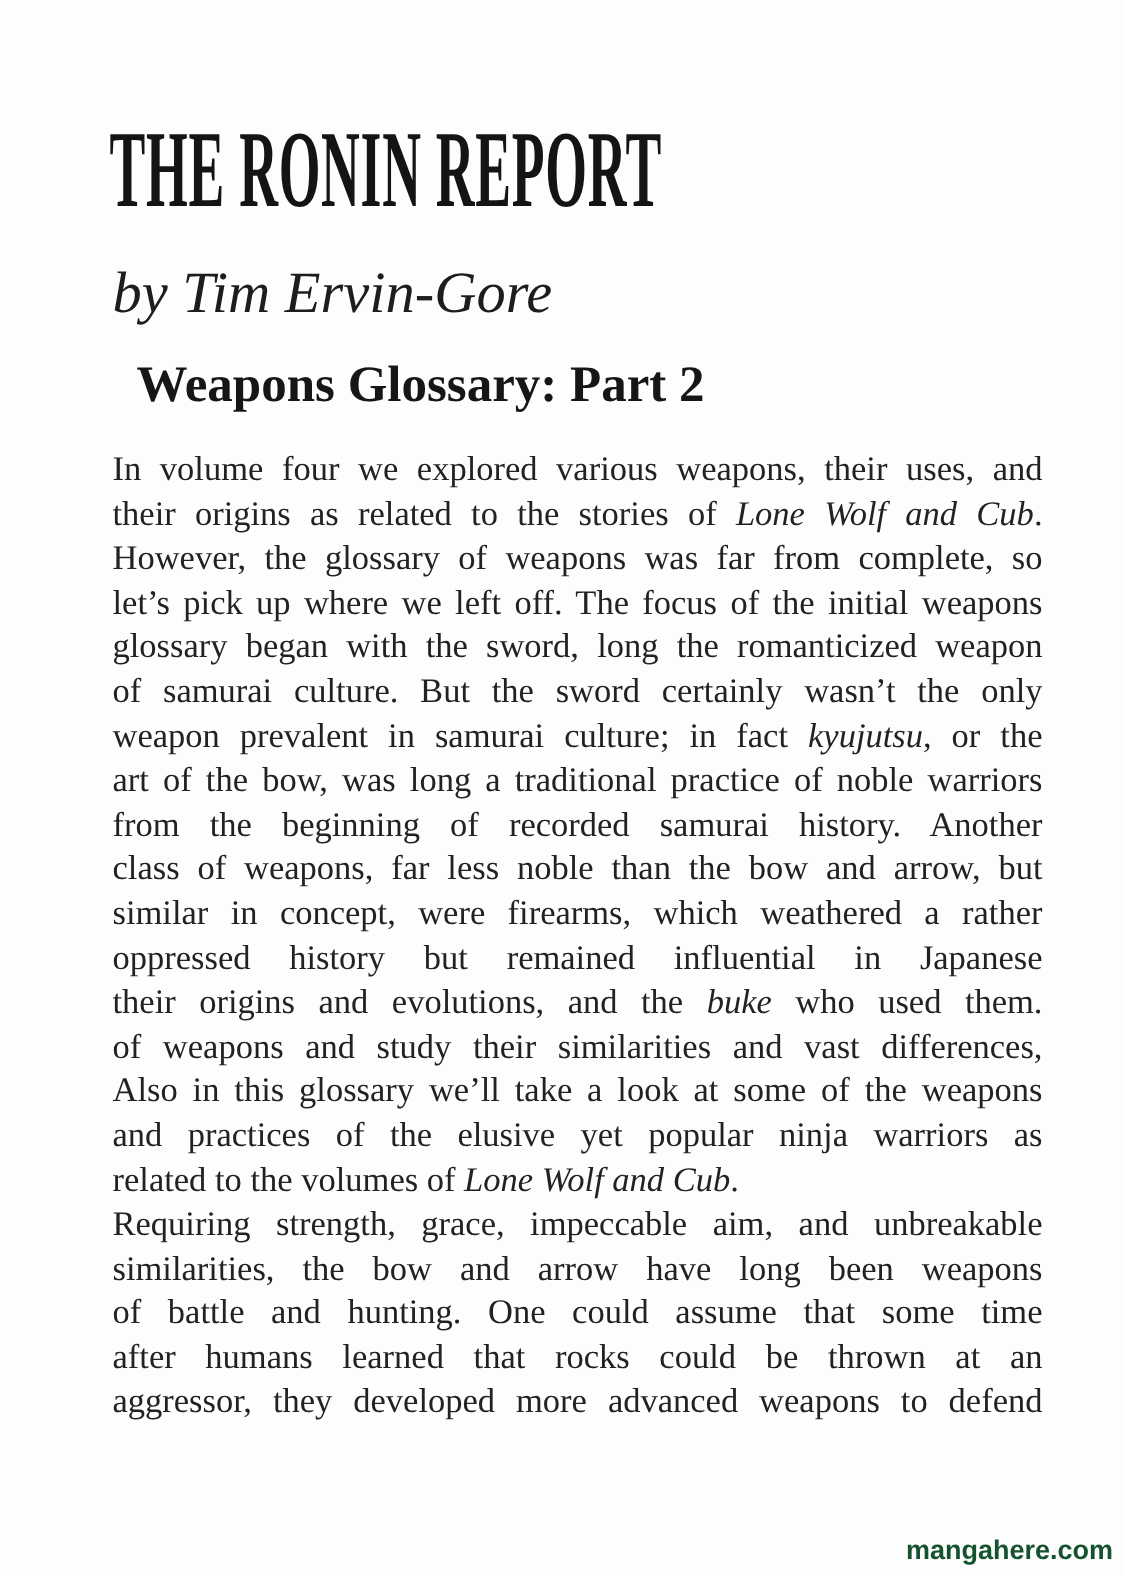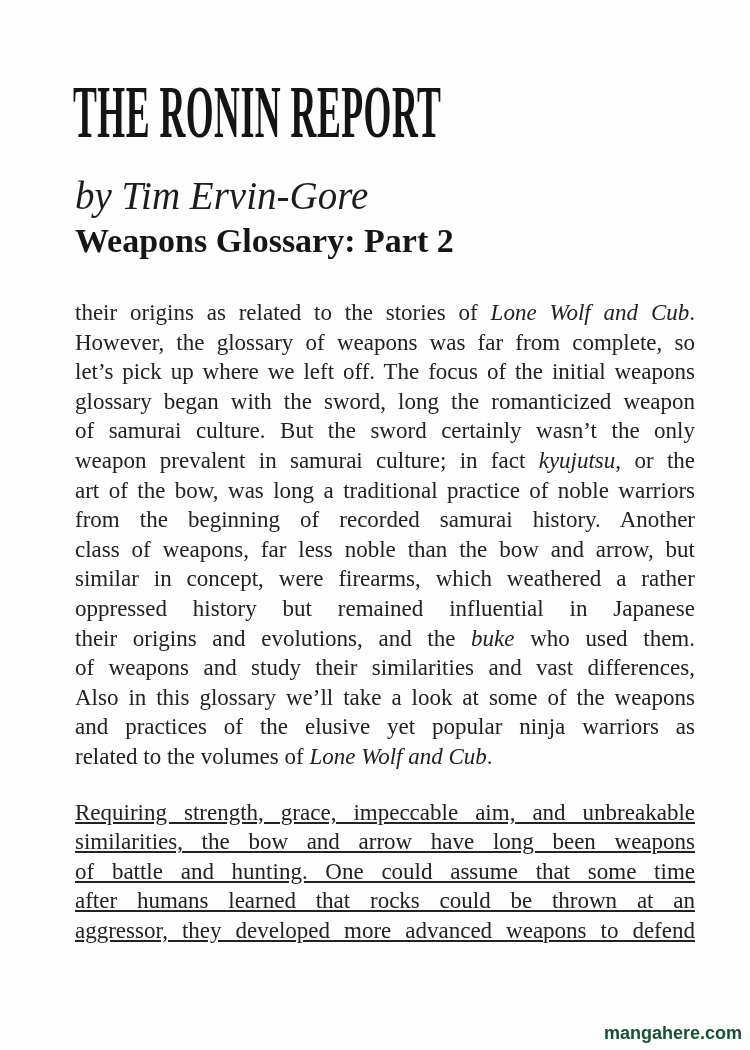--- a/index.html
+++ b/index.html
@@ -36,39 +36,37 @@
     font-size: 39px;
     font-style: italic;
     line-height: 1.1;
     color: #1d1d1d;
     white-space: nowrap;
   }
   .section-heading {
     position: absolute;
     left: 75px;
     top: 222px;
-    margin: 0;
+    margin: 16px;
     font-size: 34px;
     font-weight: bold;
     line-height: 1.1;
     color: #161616;
     white-space: nowrap;
   }
   .article-body {
     position: absolute;
     left: 75px;
     top: 298px;
     width: 620px;
     font-size: 23px;
     line-height: 29.6px;
     color: #222222;
   }
   .para + .para {
-    margin-top: 26px;
-    text-decoration: underline;
   }
   .tline {
     text-align: justify;
     text-align-last: justify;
     height: 29.6px;
     overflow: hidden;
   }
   .tline.lastline {
     text-align-last: left;
   }
@@ -88,20 +86,21 @@
 <div class="page">
 
   <h1 class="page-title">THE RONIN REPORT</h1>
 
   <div class="byline">by Tim Ervin-Gore</div>
 
   <h2 class="section-heading">Weapons Glossary: Part 2</h2>
 
   <div class="article-body">
     <div class="para">
+        <div class="tline"><span>In volume four we explored various weapons, their uses, and</span></div>
         <div class="tline"><span>their origins as related to the stories of </span><i>Lone Wolf and Cub</i><span>.</span></div>
         <div class="tline"><span>However, the glossary of weapons was far from complete, so</span></div>
         <div class="tline"><span>let’s pick up where we left off. The focus of the initial weapons</span></div>
         <div class="tline"><span>glossary began with the sword, long the romanticized weapon</span></div>
         <div class="tline"><span>of samurai culture. But the sword certainly wasn’t the only</span></div>
         <div class="tline"><span>weapon prevalent in samurai culture; in fact </span><i>kyujutsu</i><span>, or the</span></div>
         <div class="tline"><span>art of the bow, was long a traditional practice of noble warriors</span></div>
         <div class="tline"><span>from the beginning of recorded samurai history. Another</span></div>
         <div class="tline"><span>class of weapons, far less noble than the bow and arrow, but</span></div>
         <div class="tline"><span>similar in concept, were firearms, which weathered a rather</span></div>

